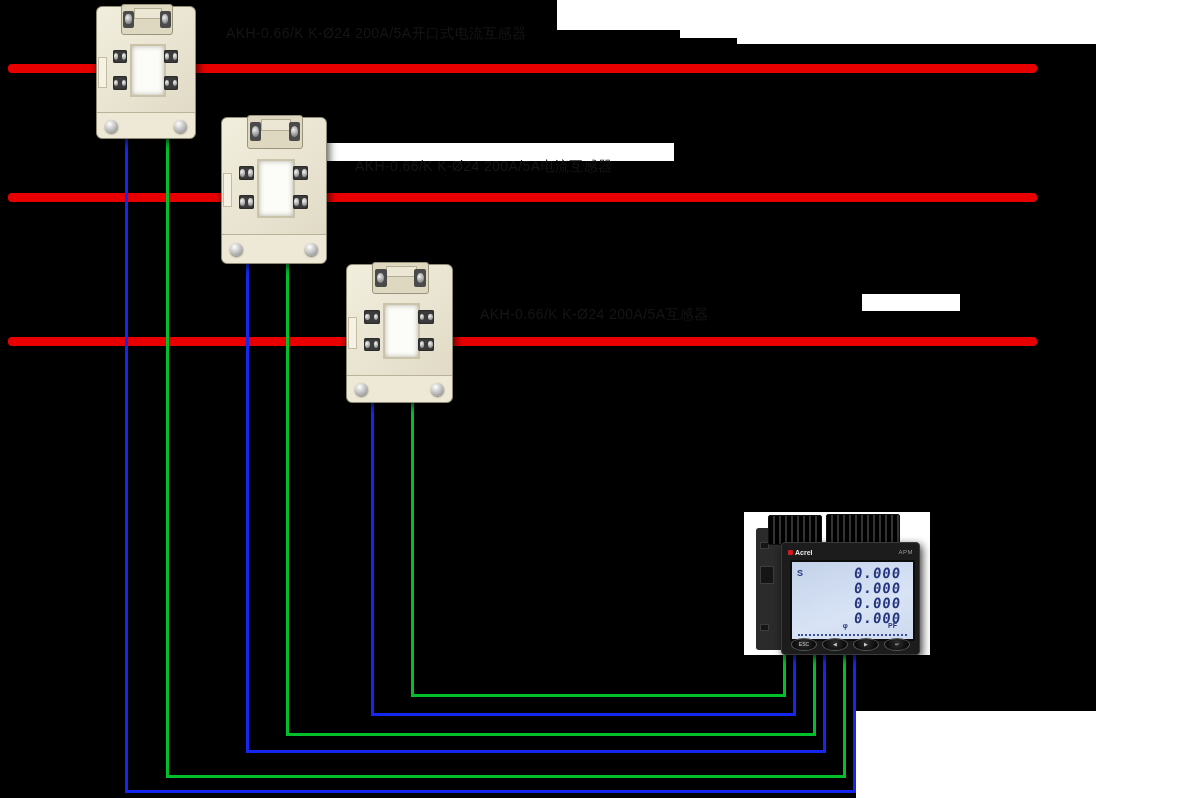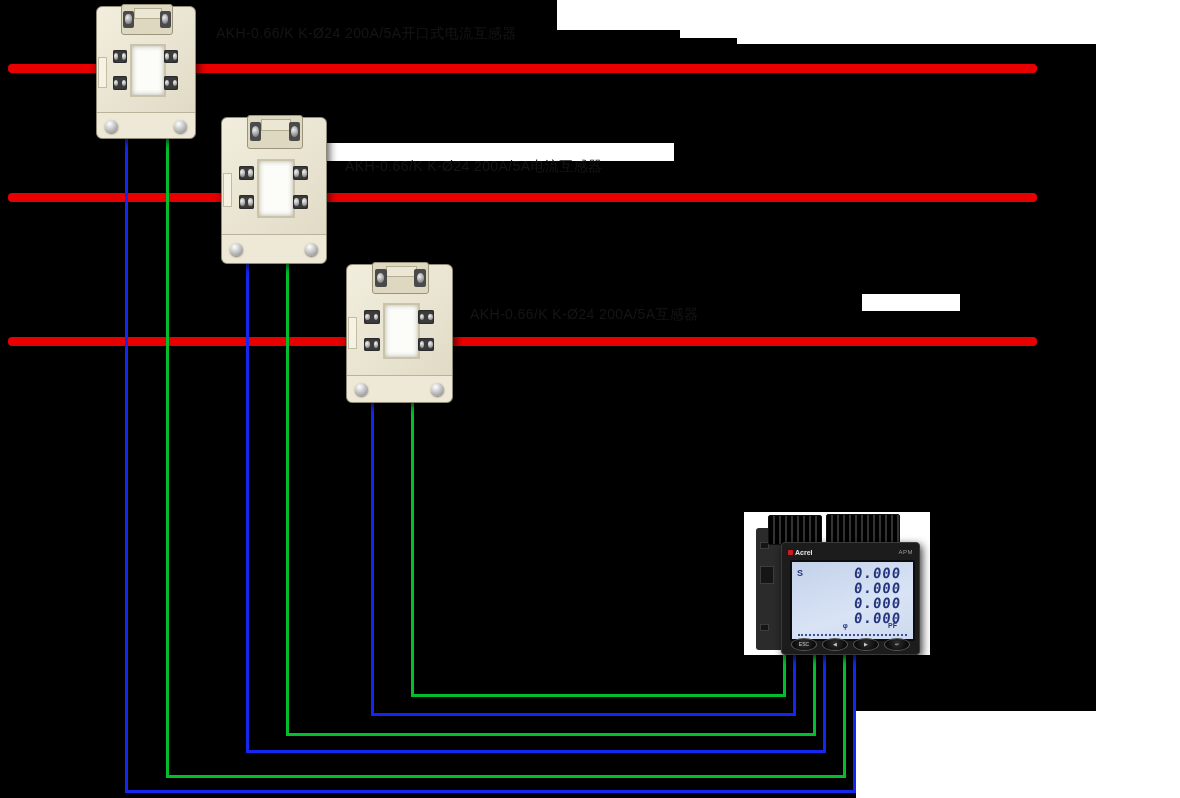--- a/index.html
+++ b/index.html
@@ -27,21 +27,21 @@
   .ct-latch{position:absolute;width:15%;height:10%;background:#3c3c3c;border-radius:2px;
             box-shadow:inset 0 0 2px #000;}
   .ct-latch i{position:absolute;top:25%;width:28%;height:50%;border-radius:50%;
               background:radial-gradient(circle at 35% 35%,#f2f2f2,#9f9f9f 65%,#5c5c5c);}
   .ct-base{position:absolute;left:0;bottom:0;width:100%;height:19%;background:#eee9d6;
            border-top:1px solid #b9b39a;border-radius:0 0 6px 6px;}
   .ct-bolt{position:absolute;top:28%;width:13px;height:13px;border-radius:50%;
            background:radial-gradient(circle at 35% 30%,#fff,#b9b9b9 55%,#7c7c7c);box-shadow:0 1px 2px rgba(0,0,0,.5);}
   .ct-sidelabel{position:absolute;left:1%;top:38%;width:7%;height:22%;background:#f5f1e3;border:1px solid #c2bca2;}
   
-  .ct-label{position:absolute;color:#151515;font-size:14px;letter-spacing:.4px;white-space:nowrap;}
+  .ct-label{position:absolute;color:#151515;font-size:14px;letter-spacing:.4px;white-space:nowrap;margin-left:10px;}
   
   .m-side{position:absolute;left:756px;top:528px;width:28px;height:122px;background:#2b2b2b;border-radius:3px;}
   .m-slot{position:absolute;background:#151515;border:1px solid #3d3d3d;}
   .m-term{position:absolute;background:repeating-linear-gradient(90deg,#000 0 4px,#333 4px 6px);
           border:1px solid #111;border-radius:2px;}
   .m-front{position:absolute;left:781px;top:542px;width:137px;height:111px;background:#1c1c1c;
            border:1px solid #3a3a3a;border-radius:4px;box-shadow:2px 3px 8px rgba(0,0,0,.8);}
   .m-head{position:absolute;left:6px;top:3px;right:6px;height:12px;display:flex;
           justify-content:space-between;align-items:center;}
   .m-brand{color:#e9e9e9;font-size:7px;font-weight:bold;display:flex;align-items:center;gap:2px;}

